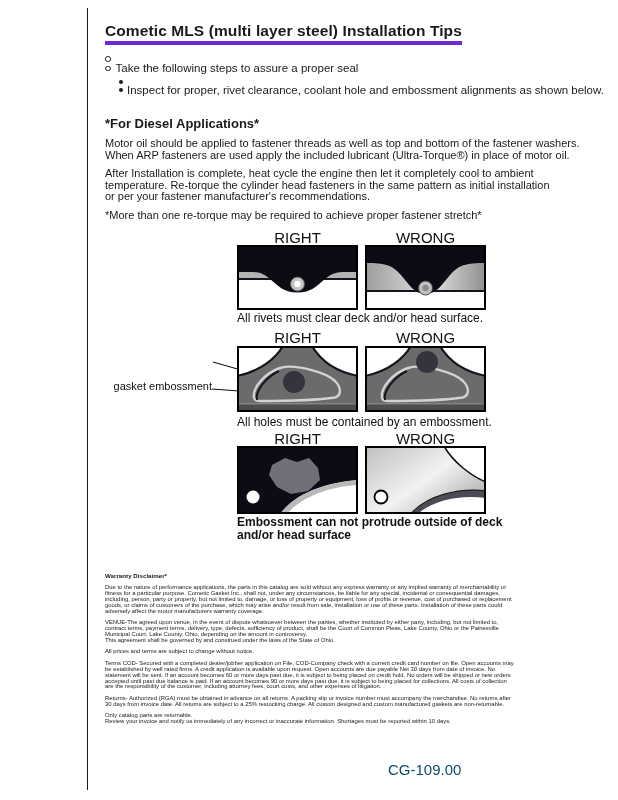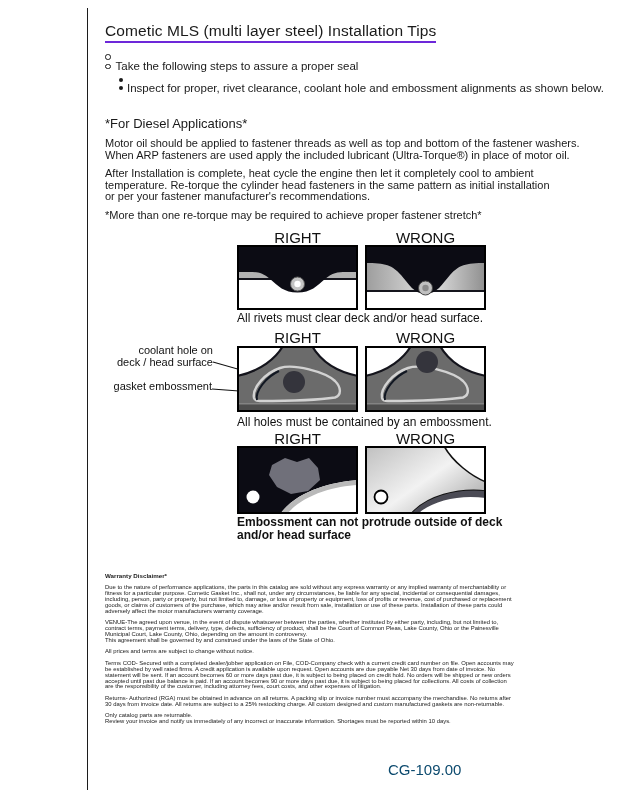--- a/index.html
+++ b/index.html
@@ -2,32 +2,32 @@
 <html><head>
 <meta charset="utf-8">
 <style>
   html,body{margin:0;padding:0;background:#ffffff;}
   .page{position:relative;width:618px;height:800px;background:#ffffff;overflow:hidden;
         font-family:"Liberation Sans", sans-serif;color:#1a1a1a;}
   .left-rule{position:absolute;left:87px;top:8px;width:1px;height:782px;background:#1c1c1c;}
 
   
   .tips-block{position:absolute;left:105px;top:22px;width:505px;}
-  .page-title{display:inline-block;margin:0 0 7px 0;font-size:15.5px;font-weight:400;
-              border-bottom:2px solid #6d28d9;padding-bottom:1px;letter-spacing:.1px;}
+  .page-title{display:inline-block;margin:0 0 7px 0;font-size:15.5px;font-weight:700;
+              border-bottom:4px solid #6d28d9;padding-bottom:1px;letter-spacing:.1px;}
   .bullet-row{display:flex;align-items:flex-start;font-size:11.5px;line-height:13.6px;}
   .bullet-row.sub{margin-left:14px;}
   .o-marker{flex:0 0 auto;width:3.5px;height:3.5px;border:1px solid #1a1a1a;border-radius:50%;
             margin:4px 5px 0 0;}
   .dot-marker{flex:0 0 auto;width:4px;height:4px;background:#1a1a1a;border-radius:50%;
             margin:4.5px 4px 0 0;}
 
   
   .diesel-block{position:absolute;left:105px;top:116px;width:505px;}
-  .diesel-heading{margin:0 0 7px 0;font-size:13px;font-weight:400;}
+  .diesel-heading{margin:0 0 7px 0;font-size:13px;font-weight:700;}
   .diesel-block p{margin:0 0 7px 0;font-size:11px;line-height:11.6px;white-space:pre-line;}
 
   
   .dg-label{position:absolute;width:121px;text-align:center;font-size:15px;color:#111;}
   .dg-panel{position:absolute;width:121px;}
   .dg-panel svg{display:block;}
   .dg-caption{position:absolute;left:237px;font-size:12px;line-height:13px;color:#111;
               white-space:pre-line;}
   .ann-label{position:absolute;text-align:right;font-size:11px;line-height:11.6px;color:#111;
              white-space:pre-line;}
@@ -105,22 +105,20 @@
       <circle cx="60.5" cy="43" r="7" fill="#c0c0c0" stroke="#444" stroke-width="1"></circle>
       <circle cx="60.5" cy="43" r="3.2" fill="#8a8a8a"></circle>
       <rect x="1" y="1" width="119" height="63" fill="none" stroke="#000" stroke-width="2"></rect>
     </svg>
   </div>
   <div class="dg-caption" style="top:312px;">All rivets must clear deck and/or head surface.</div>
 
   <div class="dg-label" style="left:237px;top:329px;">RIGHT</div>
   <div class="dg-label" style="left:365px;top:329px;">WRONG</div>
 
-  <div class="ann-label" style="left:83px;top:345px;width:130px;">coolant hole on
-deck / head surface</div>
   <div class="ann-label" style="left:83px;top:381px;width:129px;">gasket embossment</div>
   <svg class="ann-lines" width="88" height="45" viewBox="0 0 88 45">
     <line x1="3" y1="7" x2="73" y2="27" stroke="#111" stroke-width="1.1"></line>
     <line x1="2" y1="34" x2="57" y2="38" stroke="#111" stroke-width="1.1"></line>
   </svg>
 
   <div class="dg-panel" style="left:237px;top:346px;">
     <svg width="121" height="66" viewBox="0 0 121 66">
       <rect width="121" height="66" fill="#6b6b6b"></rect>
       <path d="M0,0 H46 C39,12 24,25 0,30 Z" fill="#ffffff"></path>

